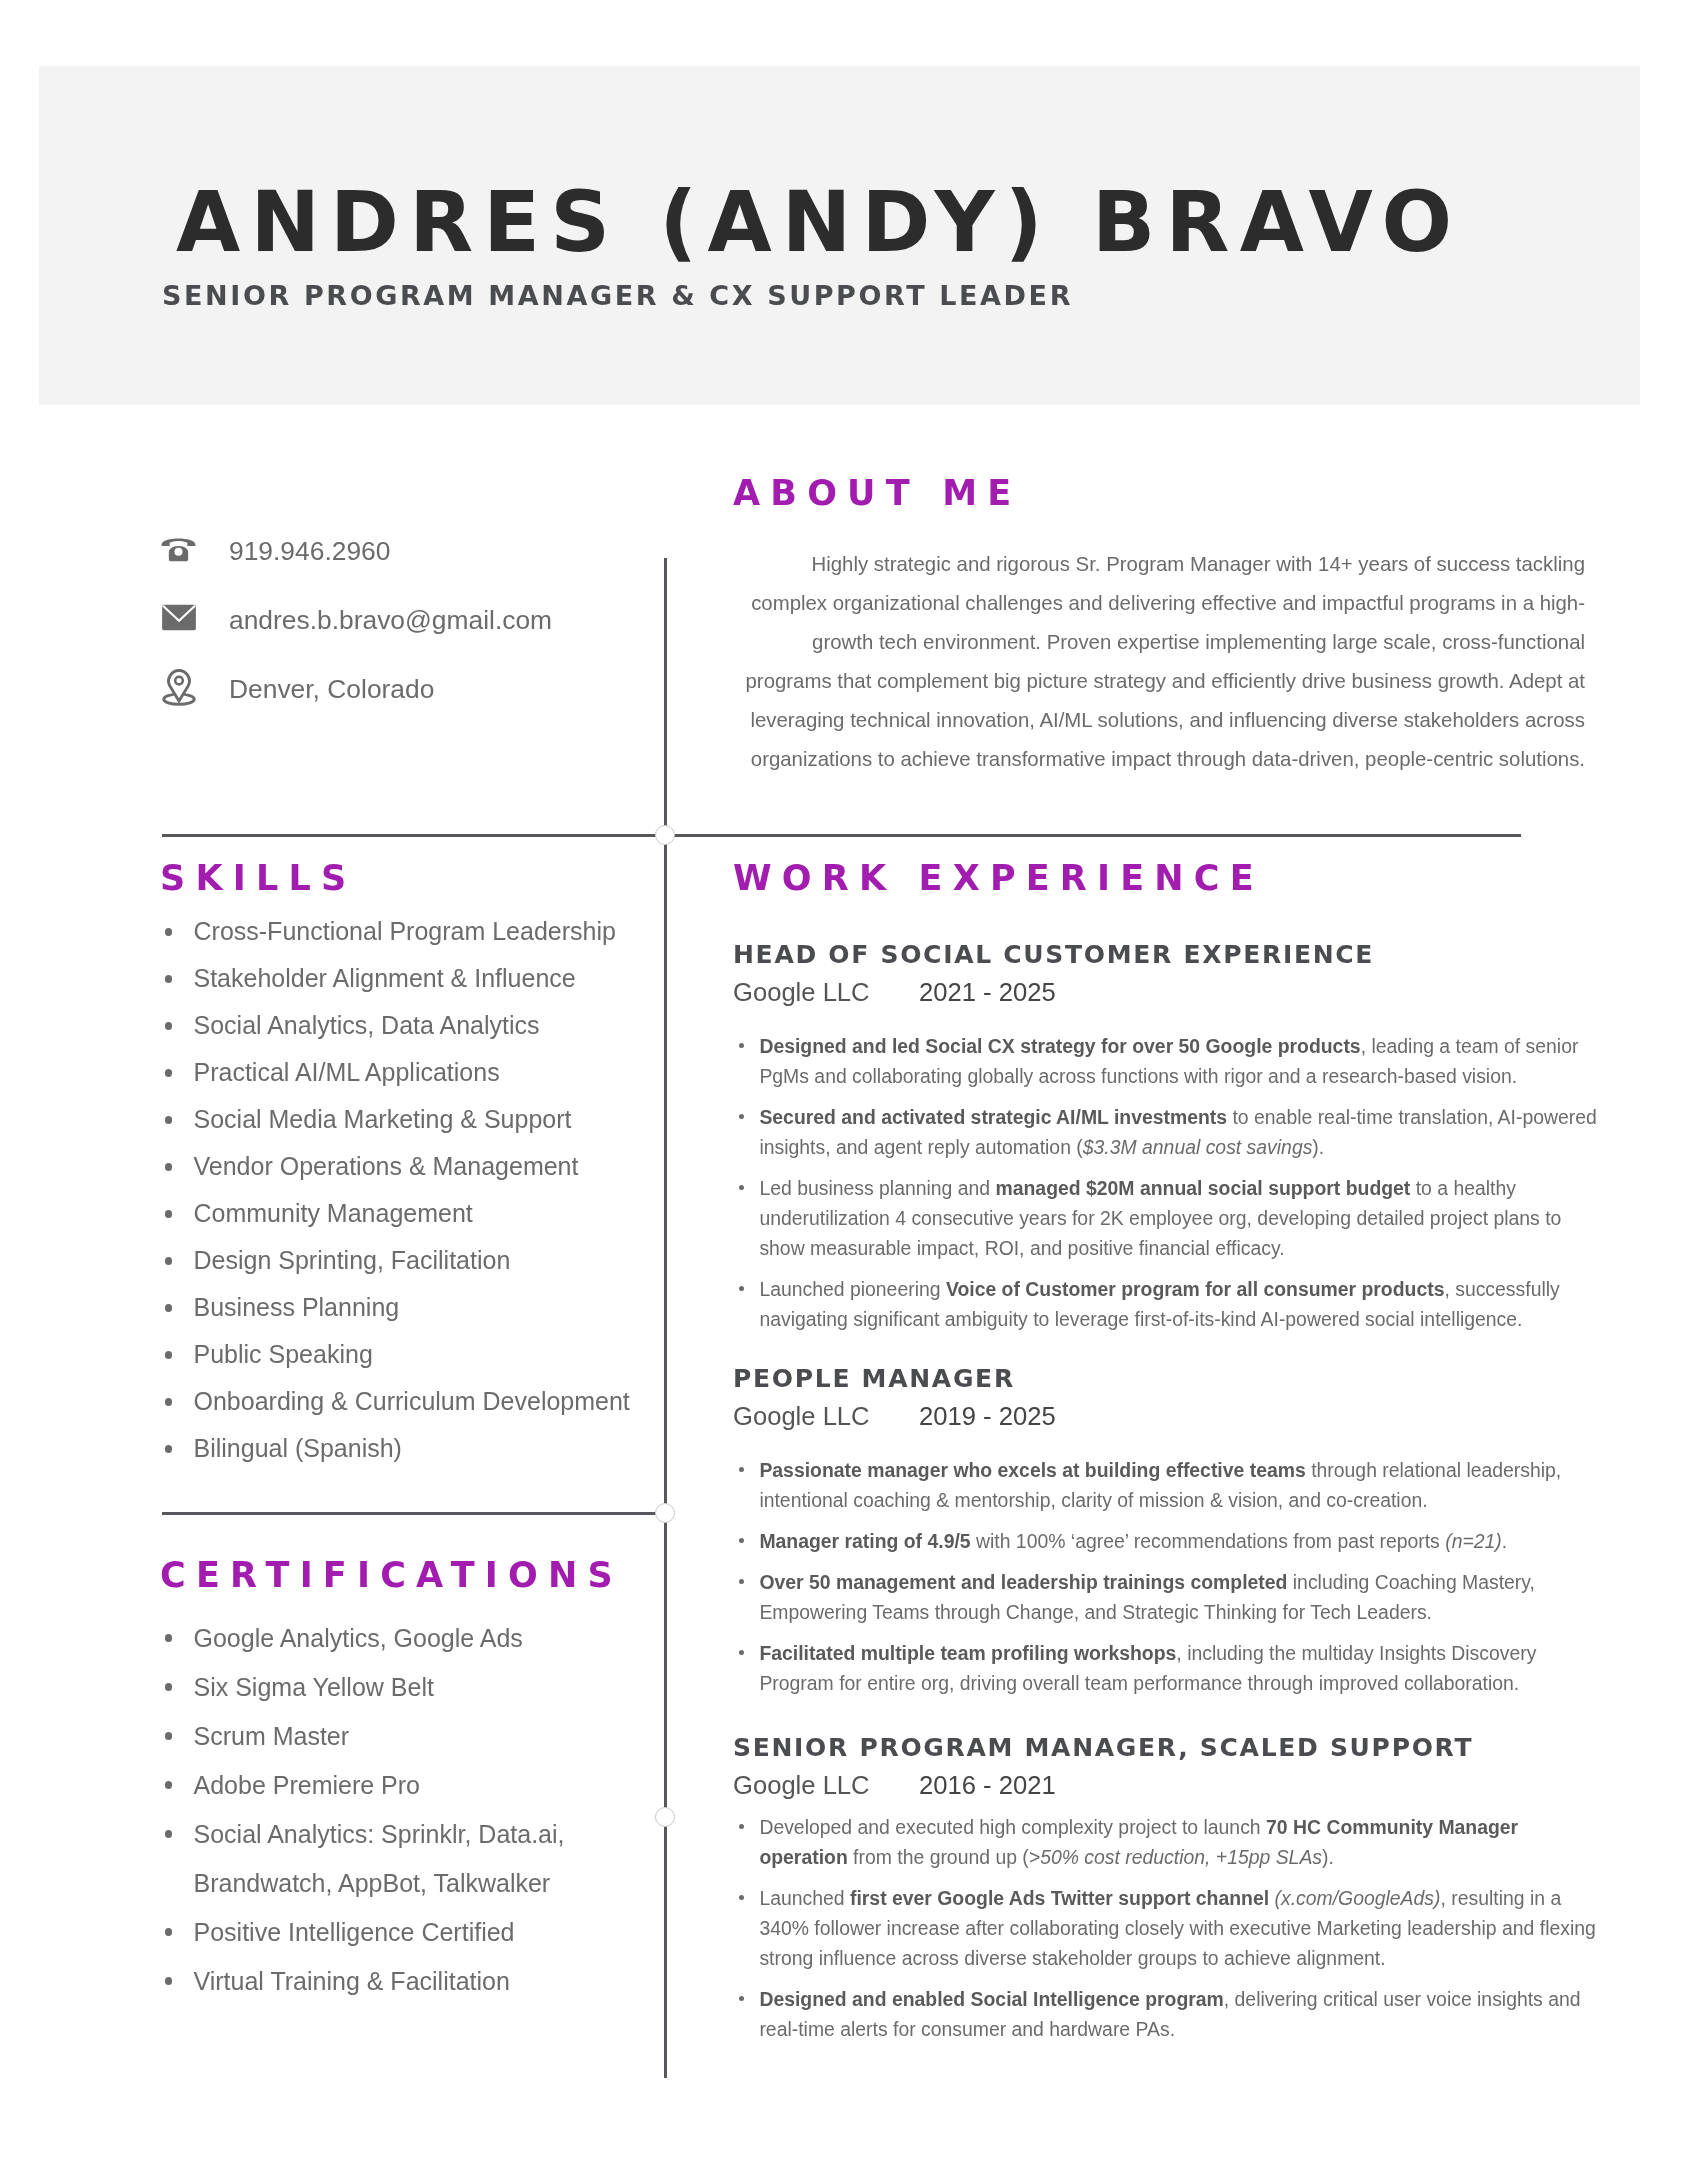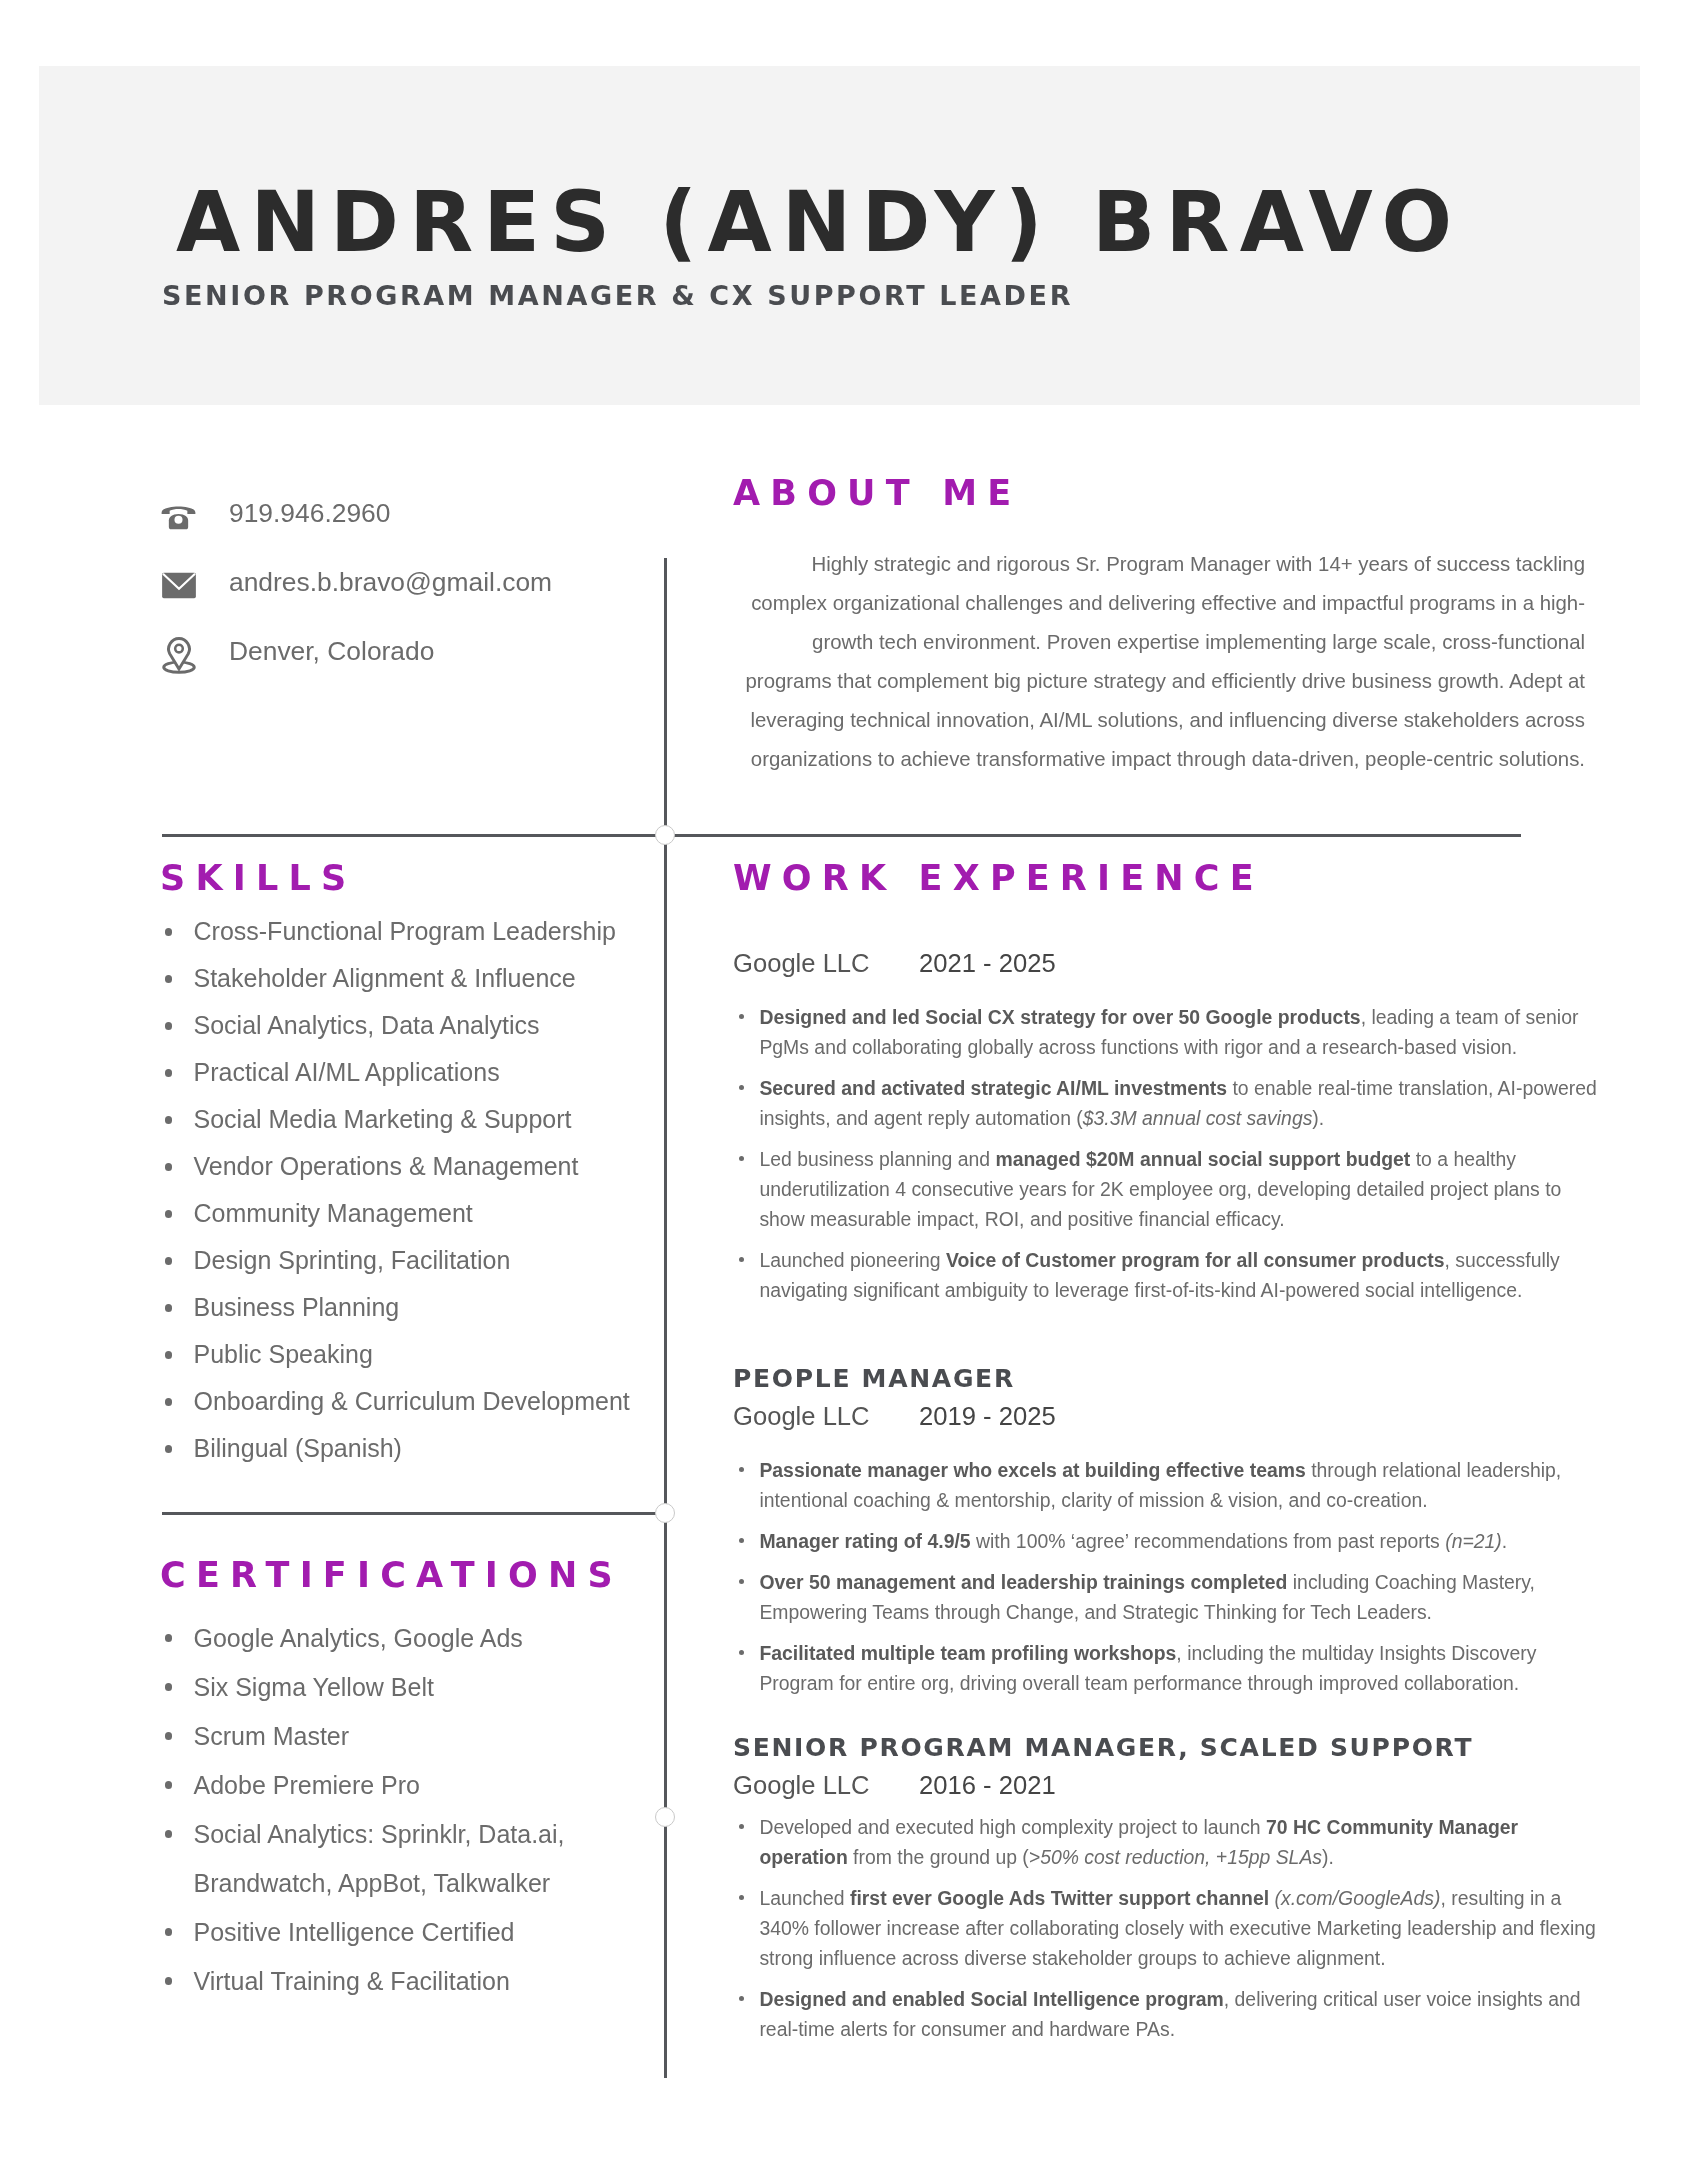--- a/index.html
+++ b/index.html
@@ -13,21 +13,21 @@
 
   .vline { position:absolute; left:664px; top:558px; width:2.6px; height:1520px; background:#55575b; }
   .hline { position:absolute; height:2.6px; background:#55575b; }
   .hline-1l { left:162px; top:834px; width:494px; }
   .hline-1r { left:672px; top:834px; width:849px; }
   .hline-2 { left:162px; top:1512px; width:494px; }
   .node { position:absolute; width:20.4px; height:20.4px; border-radius:50%; background:#fff;
           border:1.3px solid #c9c9c9; box-sizing:border-box; }
 
   .contact { position:absolute; left:160px; top:498px; width:477px; }
-  .contact-row { display:flex; align-items:flex-start; height:69px; }
+  .contact-row { display:flex; align-items:flex-end; height:69px; }
   .contact-icon { width:37px; height:37px; display:flex; align-items:center; justify-content:center; margin-right:32px; }
   .contact-text { font-size:26.4px; color:#6b6b6b; white-space:nowrap; }
   .contact-link { color:#6b6b6b; text-decoration:underline; }
 
   .sec-title { position:absolute; margin:0; font-family:"DejaVu Sans", sans-serif; font-weight:bold;
                font-size:35px; letter-spacing:10.2px; color:#a21caf; white-space:nowrap; }
 
   .side-list { position:absolute; left:162px; margin:0; padding:0; list-style:none; }
   .side-list li { position:relative; padding-left:31.5px; font-size:25px; color:#6b6b6b; white-space:nowrap; }
   .side-list li::before { content:""; position:absolute; left:2.6px; width:7.7px; height:7.7px; border-radius:50%; background:#6b6b6b; }
@@ -124,20 +124,21 @@
     <li>Scrum Master</li>
     <li>Adobe Premiere Pro</li>
     <li>Social Analytics: Sprinklr, Data.ai, Brandwatch, AppBot, Talkwalker</li>
     <li>Positive Intelligence Certified</li>
     <li>Virtual Training &amp; Facilitation</li>
   </ul>
 
 <h3 class="sec-title" style="left:733px;top:858px;text-align:center;">WORK EXPERIENCE</h3>
 
 <div class="job" style="top:940px;">
+  <h4 class="job-title">HEAD OF SOCIAL CUSTOMER EXPERIENCE</h4>
   <div class="job-meta">
     <span class="job-company">Google LLC</span><span class="job-dates">2021 - 2025</span>
   </div>
   <ul class="bullets" style="margin-top:12px;">
       <li><b>Designed and led Social CX strategy for over 50 Google products</b>, leading a team of senior PgMs and collaborating globally across functions with rigor and a research-based vision.</li>
       <li><b>Secured and activated strategic AI/ML investments</b> to enable real-time translation, AI-powered insights, and agent reply automation (<i>$3.3M annual cost savings</i>).</li>
       <li>Led business planning and <b>managed $20M annual social support budget</b> to a healthy underutilization 4 consecutive years for 2K employee org, developing detailed project plans to show measurable impact, ROI, and positive financial efficacy.</li>
       <li>Launched pioneering <b>Voice of Customer program for all consumer products</b>, successfully navigating significant ambiguity to leverage first-of-its-kind AI-powered social intelligence.</li>
     </ul>
 </div>

